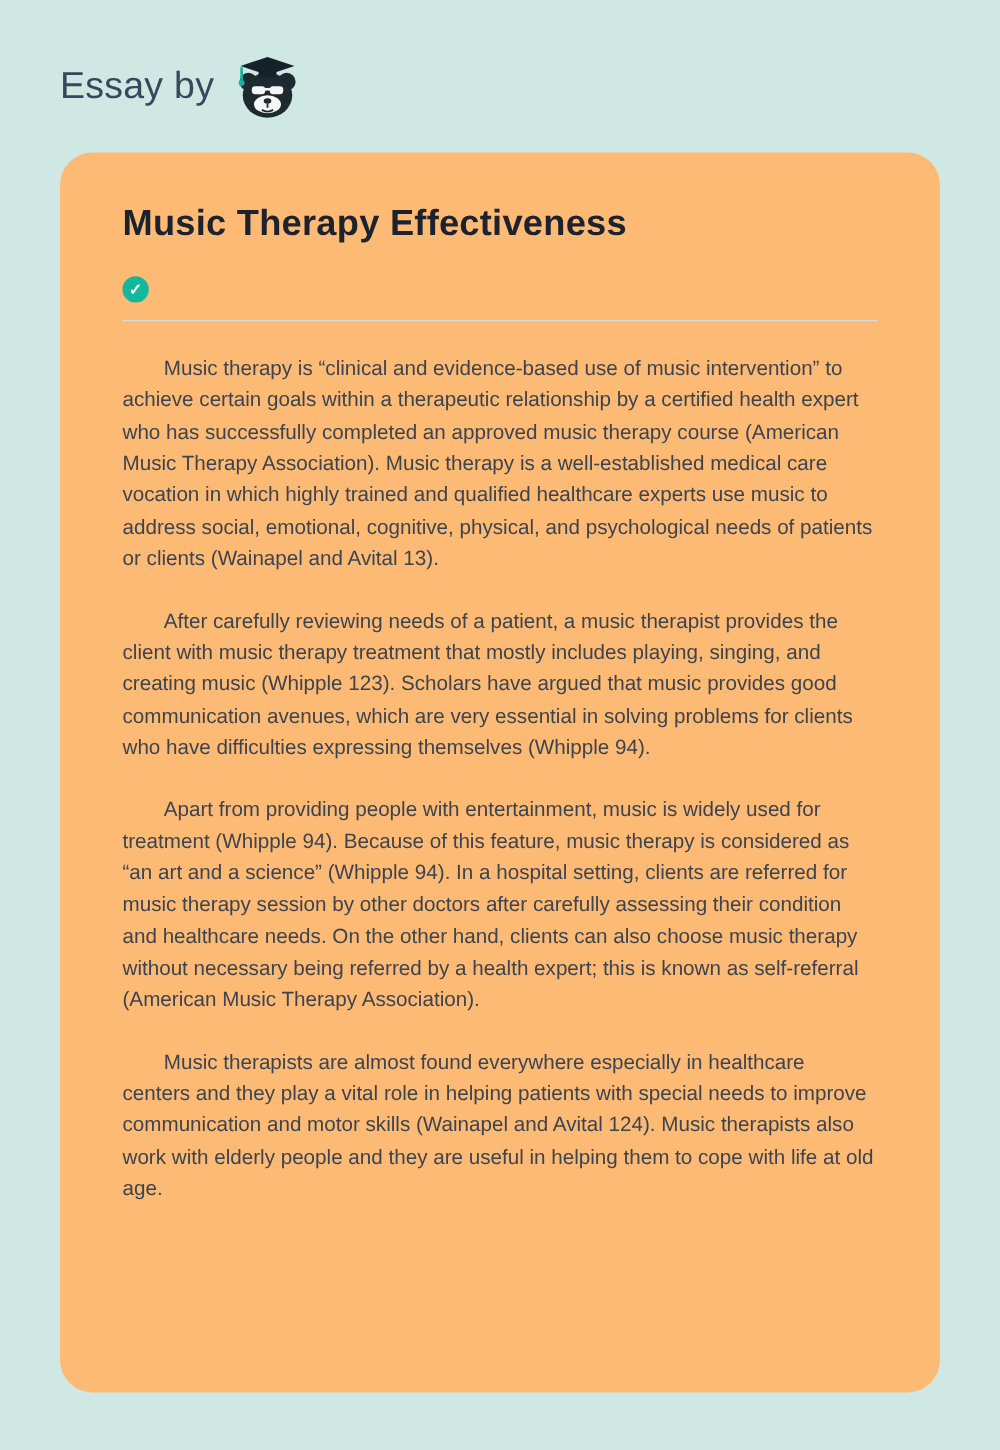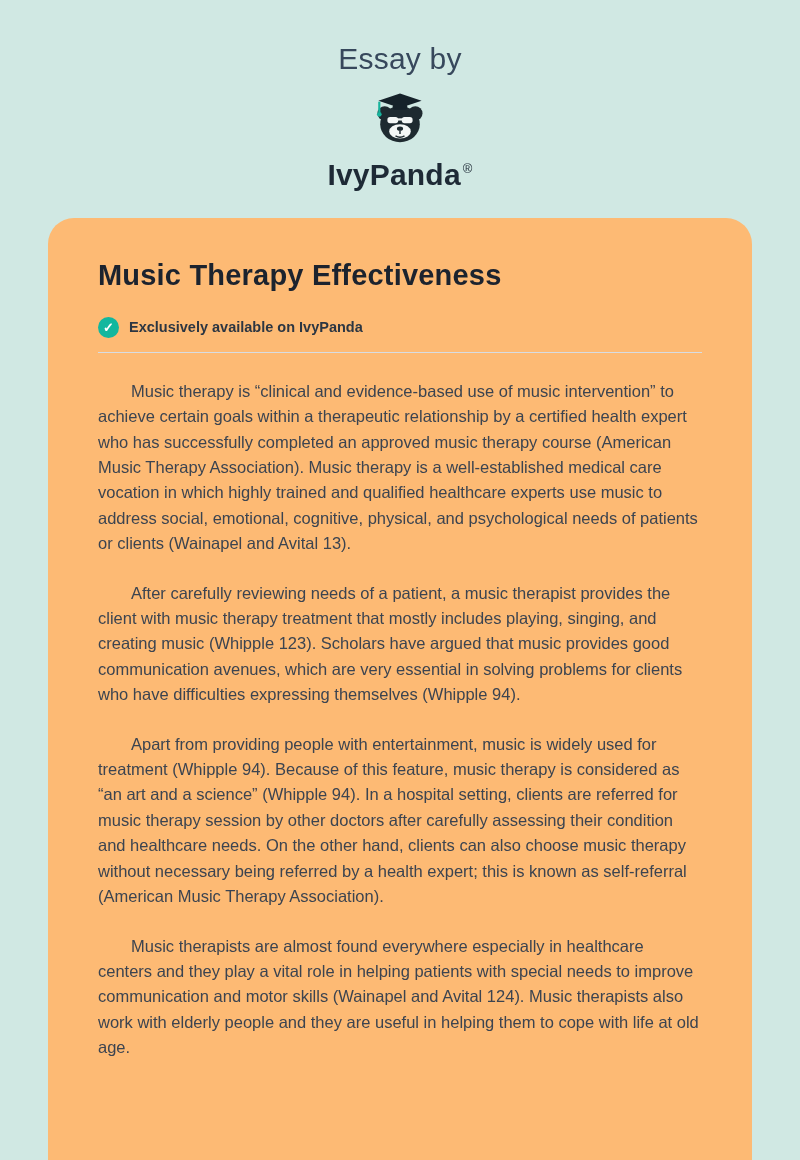--- a/index.html
+++ b/index.html
@@ -13,21 +13,20 @@
     width: 800px;
     min-height: 1160px;
     margin: 0 auto;
     padding-bottom: 40px;
   }
   .header {
     display: flex;
     align-items: center;
     gap: 14px;
     padding: 42px 48px 26px 48px;
-    flex-direction: column;
   }
   .essay-by {
     font-size: 30px;
     color: #37485c;
     font-weight: 400;
     letter-spacing: 0.2px;
   }
   .logo {
     display: inline-flex;
     align-items: center;
@@ -124,32 +123,27 @@
         <rect x="34" y="30" width="12" height="7" rx="3" fill="#f4f7f6"></rect>
         <rect x="29" y="31.5" width="6" height="2.4" fill="#f4f7f6"></rect>
 
         <polygon points="32,4 56,12 32,20 8,12" fill="#15222a"></polygon>
         <rect x="24" y="16" width="16" height="6" rx="2" fill="#15222a"></rect>
 
         <path d="M9 13 v12" stroke="#17b39c" stroke-width="2.4" fill="none"></path>
         <circle cx="9" cy="27" r="2.6" fill="#17b39c"></circle>
       </svg>
     </span>
-    <span class="brand">
-      <span>IvyPanda</span>
-        <sup>®</sup>
-    </span>
   </header>
 
   <main class="card">
     <h1 class="title">Music Therapy Effectiveness</h1>
 
     <div class="availability">
       <span class="check">✓</span>
-      <span class="availability-text">Exclusively available on IvyPanda</span>
     </div>
 
     <hr class="divider">
 
     <p class="para">Music therapy is “clinical and evidence-based use of music intervention” to achieve certain goals within a therapeutic relationship by a certified health expert who has successfully completed an approved music therapy course (American Music Therapy Association). Music therapy is a well-established medical care vocation in which highly trained and qualified healthcare experts use music to address social, emotional, cognitive, physical, and psychological needs of patients or clients (Wainapel and Avital 13).</p>
     <p class="para">After carefully reviewing needs of a patient, a music therapist provides the client with music therapy treatment that mostly includes playing, singing, and creating music (Whipple 123). Scholars have argued that music provides good communication avenues, which are very essential in solving problems for clients who have difficulties expressing themselves (Whipple 94).</p>
     <p class="para">Apart from providing people with entertainment, music is widely used for treatment (Whipple 94). Because of this feature, music therapy is considered as “an art and a science” (Whipple 94). In a hospital setting, clients are referred for music therapy session by other doctors after carefully assessing their condition and healthcare needs. On the other hand, clients can also choose music therapy without necessary being referred by a health expert; this is known as self-referral (American Music Therapy Association).</p>
     <p class="para">Music therapists are almost found everywhere especially in healthcare centers and they play a vital role in helping patients with special needs to improve communication and motor skills (Wainapel and Avital 124). Music therapists also work with elderly people and they are useful in helping them to cope with life at old age.</p>
   </main>
 

